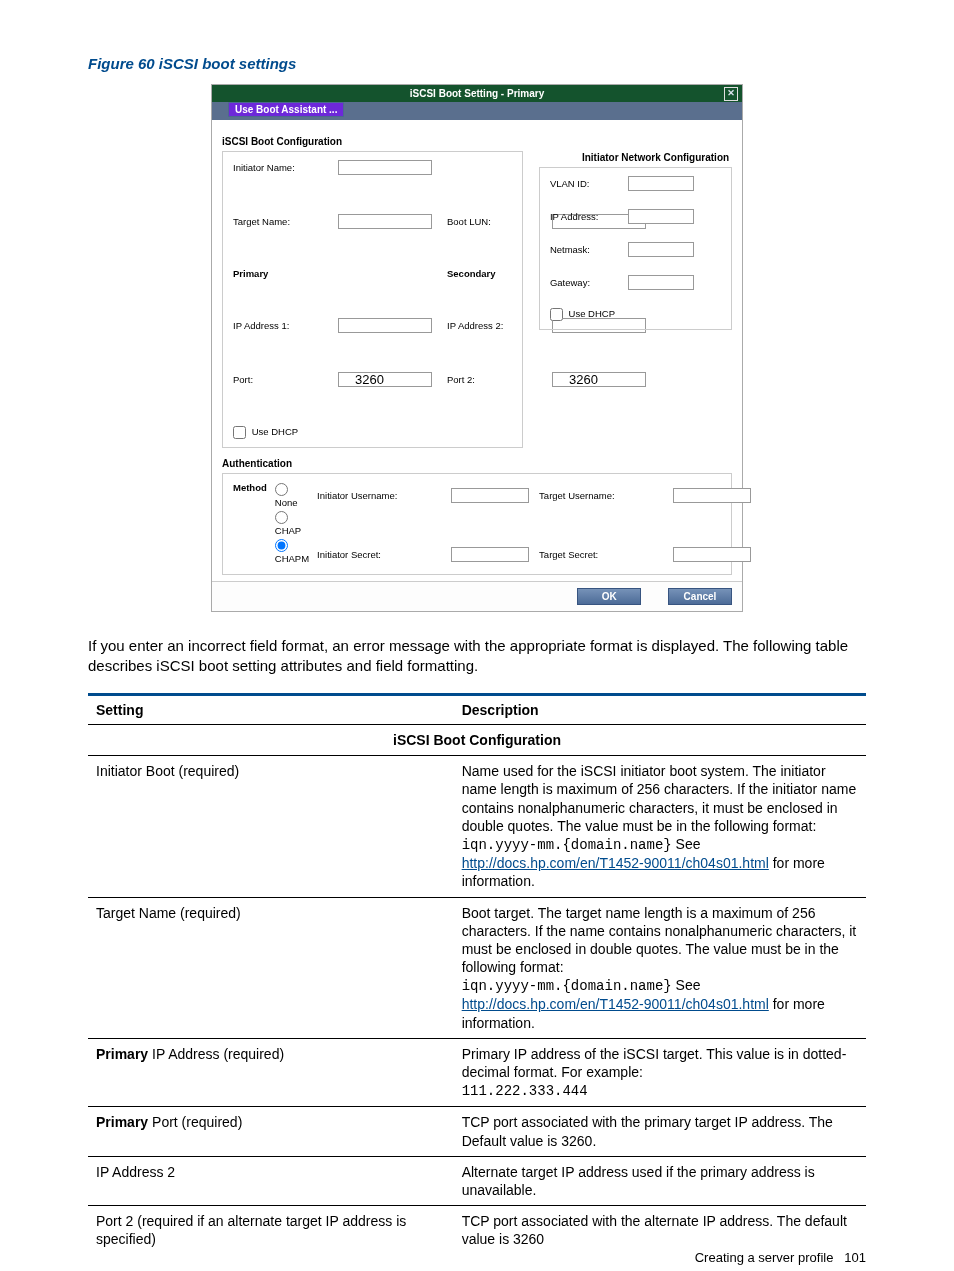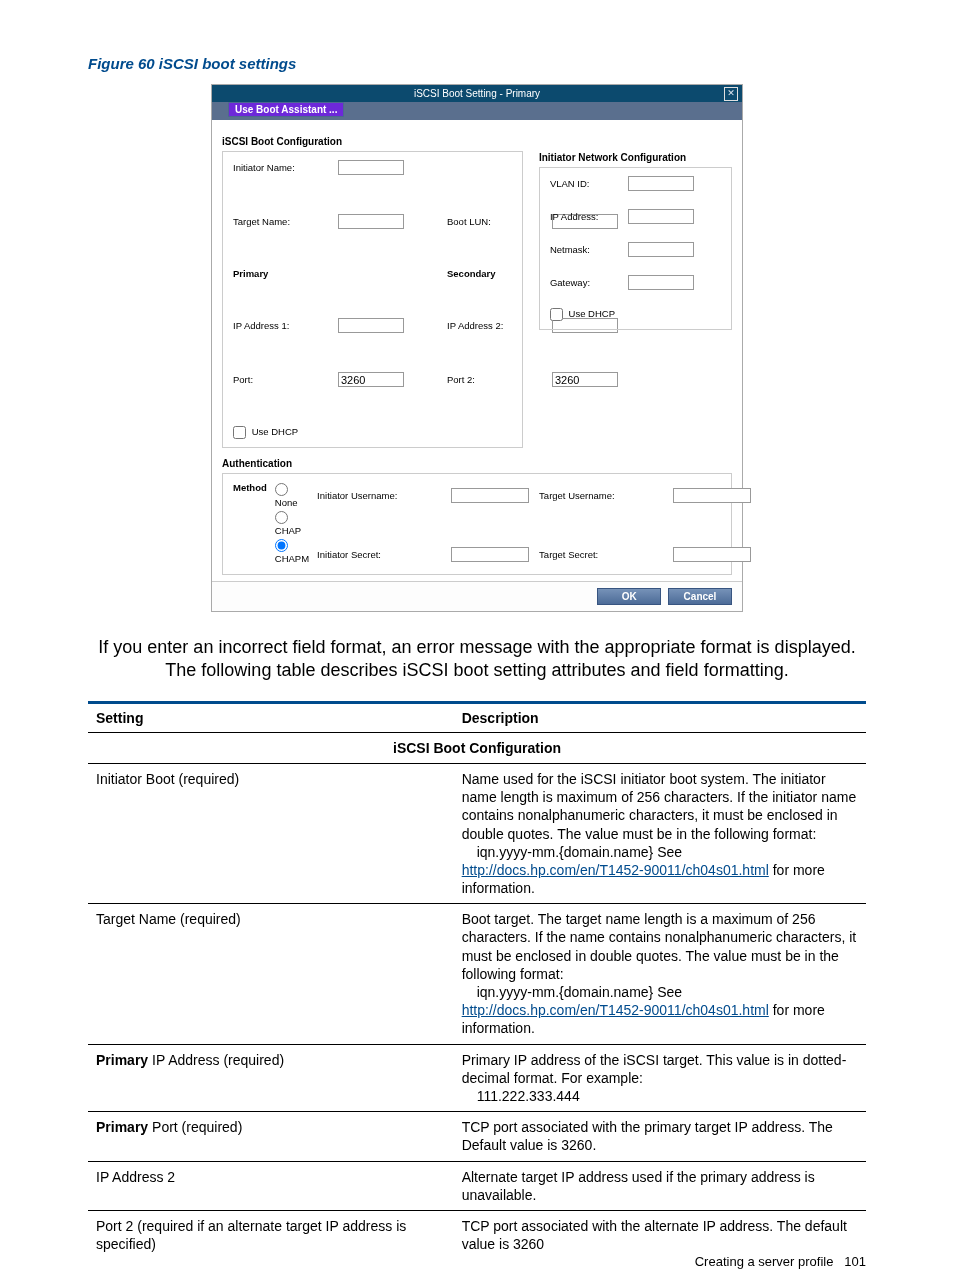--- a/index.html
+++ b/index.html
@@ -27,23 +27,23 @@
   .dialog {
     width: 530px;
     margin: 0 auto 24px auto;
     border: 1px solid #aaa;
     font-family: Tahoma, Arial, sans-serif;
     font-size: 10px;
     color: #000;
     background: #fff;
   }
   .titlebar {
-    background: #0c4a6e;
+    background: #14532d;
     color: #fff;
-    font-weight: normal;
+    font-weight: bold;
     text-align: center;
     padding: 3px 16px;
     position: relative;
     font-size: 10px;
   }
   .titlebar .close {
     position: absolute;
     right: 4px;
     top: 2px;
     width: 12px;
@@ -92,23 +92,23 @@
     row-gap: 6px;
     column-gap: 4px;
     align-items: center;
     gap: 39px;
   }
   .inner-grid .lbl {
     font-size: 9.5px;
   }
   .inner-grid input[type=text] {
     border: 1px solid #999;
-    font-size: 11px;
+    font-size: 13px;
     height: 13px;
-    padding: 0 2px;
+    padding: 0 16px;
     width: 60px;
   }
   .span4 { grid-column: 1 / span 4; }
   .colhead { font-weight: bold; font-size: 9.5px; }
   .netgrid {
     display: grid;
     grid-template-columns: 60px 70px;
     row-gap: 8px;
     column-gap: 4px;
     align-items: center;
@@ -152,29 +152,28 @@
     background: #fdfdfd;
   }
   .footer-bar button {
     background: linear-gradient(#7692b8, #4c6b97);
     color: #fff;
     border: 1px solid #375480;
     font-size: 10px;
     font-weight: bold;
     padding: 2px 0;
     width: 64px;
-    margin-left: 4px;
+    margin-left: 24px;
     cursor: pointer;
   }
   
   .body-text {
-    font-size: 18px;
+    font-size: 15px;
     line-height: 1.3;
     margin: 18px 0 18px 0;
-    text-align: center;
   }
   
   table.settings {
     width: 100%;
     border-collapse: collapse;
     font-size: 14px;
   }
   table.settings th {
     text-align: left;
     font-weight: bold;
@@ -191,22 +190,21 @@
     vertical-align: top;
     line-height: 1.3;
   }
   table.settings td.setting-name { width: 47%; }
   .subhead-row td {
     text-align: center;
     font-weight: bold;
     border-top: 1px solid #000;
   }
   code.mono {
-    font-family: Liberation Sans, sans-serif;
-    margin-left: 15px;
+    font-family: Liberation Mono, monospace;
   }
   a.link {
     color: #004b8d;
     text-decoration: underline;
   }
   .page-foot {
     position: absolute;
     bottom: 30px;
     right: 88px;
     font-size: 13px;
@@ -263,21 +261,21 @@
               <input type="text" value="3260" style="">
 
               <span class="span4 chk">
                 <label><input type="checkbox" style=""> <span>Use DHCP</span></label>
               </span>
             </div>
           </div>
         </div>
 
         <div class="right-col">
-          <div class="sec-head" style="margin-top:22px;">Initiator Network Configuration</div>
+          <div class="sec-head" style="margin-top:22px;margin-left:43px;">Initiator Network Configuration</div>
           <div class="fieldset">
             <div class="netgrid">
               <span>VLAN ID:</span>
               <input type="text" style="">
               <span>IP Address:</span>
               <input type="text" style="">
               <span>Netmask:</span>
               <input type="text" style="">
               <span>Gateway:</span>
               <input type="text" style="">

